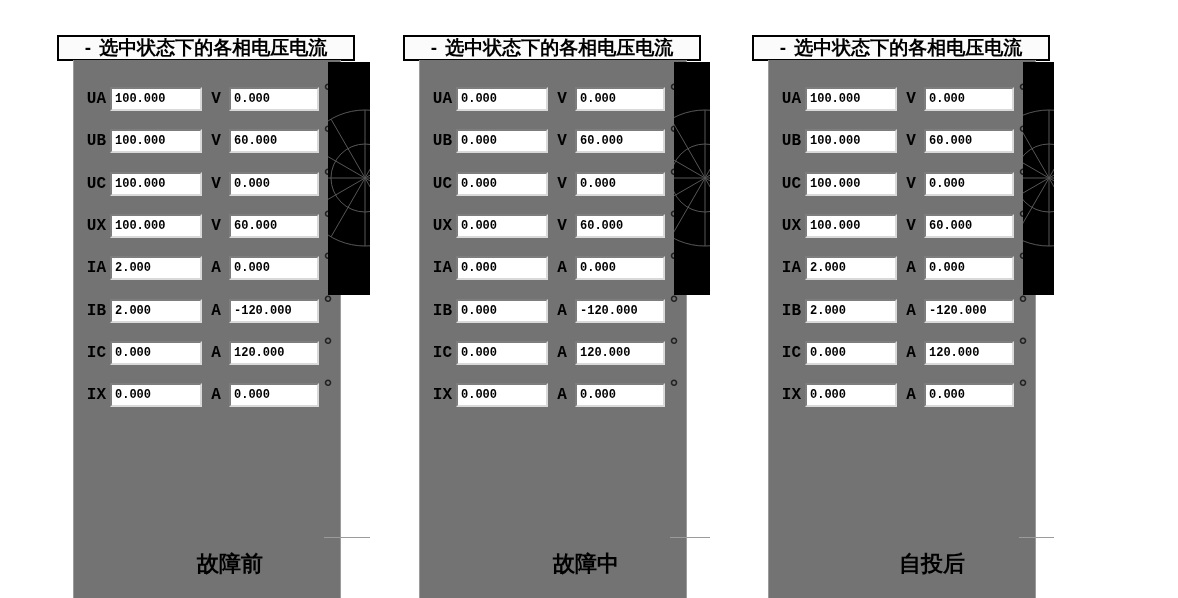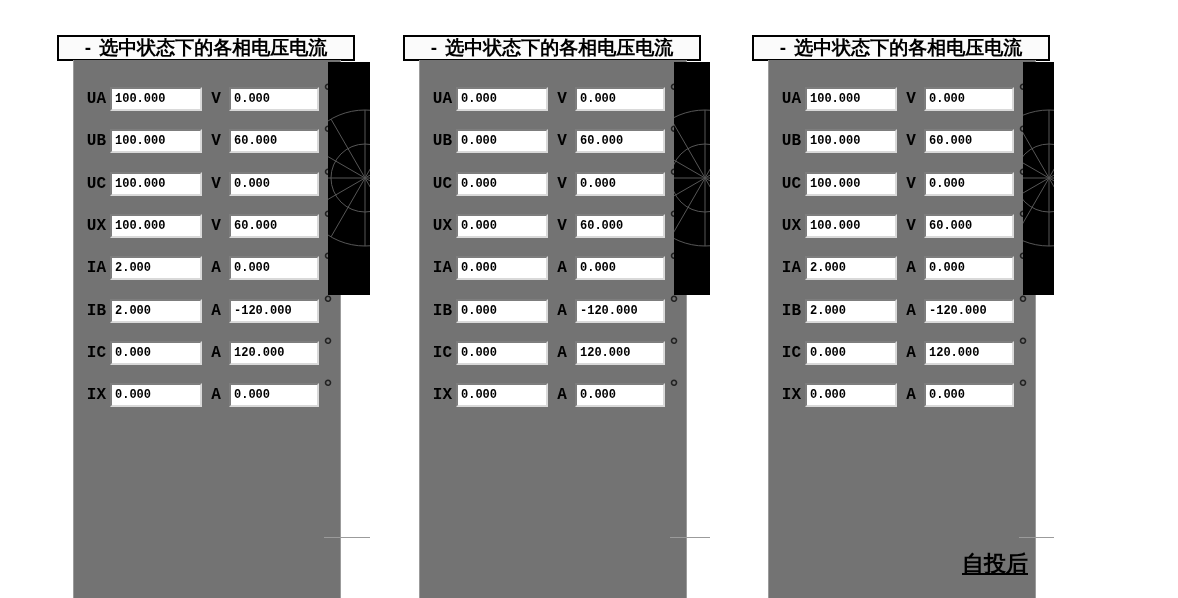--- a/index.html
+++ b/index.html
@@ -288,15 +288,17 @@
           <line x1="26" y1="116" x2="-32.88972745734184" y2="82.00000000000003" stroke="#565656" stroke-width="1"></line>
           <line x1="26" y1="116" x2="-8.000000000000028" y2="57.110272542658194" stroke="#565656" stroke-width="1"></line>
           <line x1="26" y1="116" x2="25.999999999999986" y2="48" stroke="#565656" stroke-width="1"></line>
           <line x1="26" y1="116" x2="60.00000000000001" y2="57.11027254265817" stroke="#565656" stroke-width="1"></line>
           <line x1="26" y1="116" x2="84.8897274573418" y2="81.99999999999997" stroke="#565656" stroke-width="1"></line>
         </svg>
     </div>
     <div class="scope-underline" style="width:35px;"></div>
   </div>
 
-  <div class="caption" style="left:935px;text-decoration:underline;">自投后</div>
+  <div class="caption" style="left:170px;">故障前</div>
+  <div class="caption" style="left:526px;">故障中</div>
+  <div class="caption" style="left:872px;">自投后</div>
 
 </div>
 
 </body></html>

